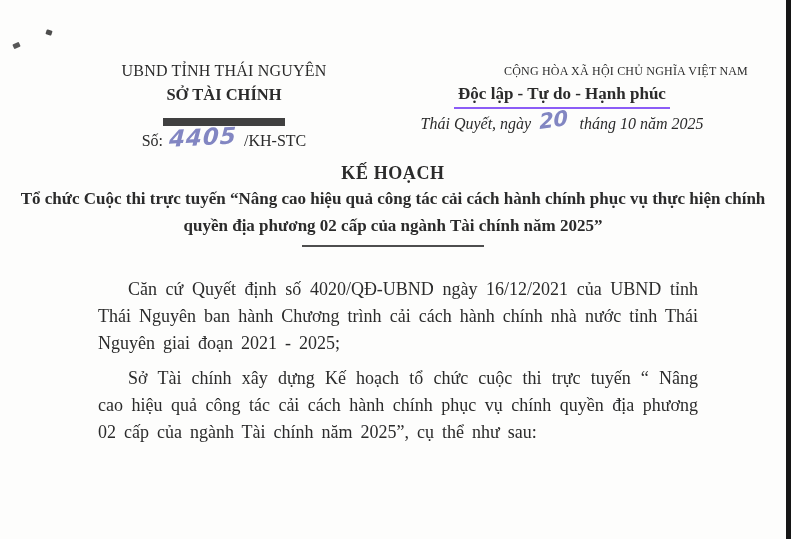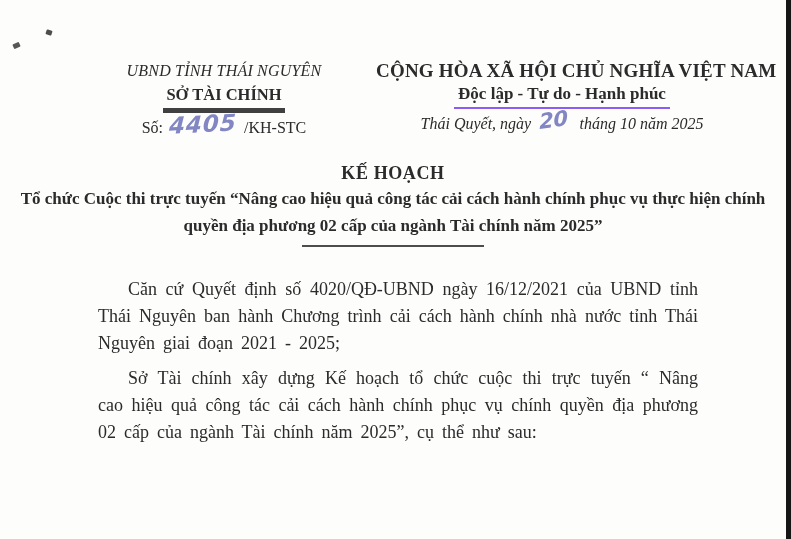--- a/index.html
+++ b/index.html
@@ -44,37 +44,37 @@
   }
 
   
   .hdr-left {
     position: absolute;
     top: 60px; left: 84px;
     width: 280px;
     text-align: center;
     line-height: 22px;
   }
-  .parent-org { font-size: 16px; letter-spacing: 0.2px; font-style: italic; }
+  .parent-org { font-size: 16px; letter-spacing: 0.2px; }
   .org-name { font-size: 16.5px; font-weight: bold; margin-top: 2px; }
   .org-name .underlined {
     display: inline-block;
-    border-bottom: 5px solid #404040;
-    padding: 0 3px 2px;
+    border-bottom: 8px solid #404040;
+    padding: 0 3px 12px;
   }
   .doc-number { font-size: 16px; margin-top: 1px; white-space: nowrap; }
 
   .hdr-right {
     position: absolute;
     top: 60px; left: 376px;
     width: 372px;
     text-align: center;
     line-height: 22px;
   }
-  .motto1 { font-size: 19px; font-weight: bold; letter-spacing: 0.2px; white-space: nowrap; }
+  .motto1 { font-size: 12px; font-weight: normal; letter-spacing: 0.2px; white-space: nowrap; text-align: right; }
   .motto2 { font-size: 17px; font-weight: bold; margin-top: 1px; }
   .motto2 .underlined {
     display: inline-block;
     border-bottom: 2px solid #8b5cf6;
     padding: 0 4px 2px;
   }
   .date-line { font-size: 16px; font-style: italic; margin-top: 2px; white-space: nowrap; }
 
   
   .hw {

